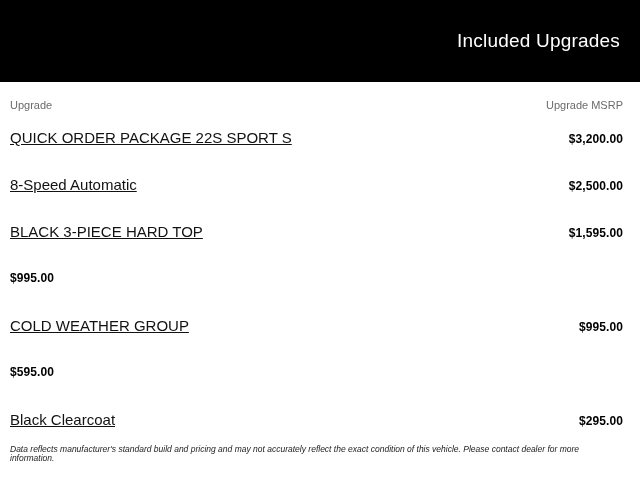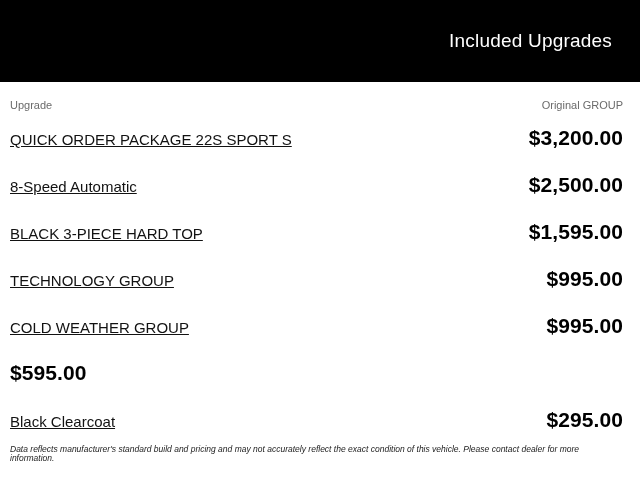--- a/index.html
+++ b/index.html
@@ -10,78 +10,77 @@
     --price:#000000;
     --disclaimer:#222222;
     --background:#ffffff;
   }
   *{margin:0;padding:0;box-sizing:border-box;}
   html,body{width:640px;height:480px;overflow:hidden;background:var(--background);
     font-family:"Liberation Sans","DejaVu Sans",sans-serif;}
   .header-bar{
     height:82px;background:var(--header-bg);
     display:flex;align-items:center;justify-content:flex-end;
-    padding-right:28px;
+    padding-right:20px;
   }
   .header-title{
     color:var(--header-text);font-size:19px;font-weight:400;letter-spacing:0.2px;
   }
   .content{padding:0 17px 0 10px;}
   .thead{
     display:flex;justify-content:space-between;align-items:center;
     margin-top:16px;height:14px;
     font-size:11px;color:var(--column-label);gap:13px;
   }
   .rows{margin-top:2px;}
   .row{
     height:47px;display:flex;justify-content:space-between;align-items:baseline;
   }
   .row .upgrade-name{
     font-size:15px;color:var(--row-label);line-height:47px;text-decoration:underline;
   }
   .row .upgrade-price{
-    font-size:21px;font-weight:700;color:var(--price);line-height:47px;
+    font-size:12px;font-weight:700;color:var(--price);line-height:47px;
     letter-spacing:0.1px;
   }
   .disclaimer{
     margin-top:2px;
     font-size:8.5px;font-style:italic;color:var(--disclaimer);line-height:9px;
   }
 </style>
 </head>
 <body>
 
 <div class="header-bar">
   <span class="header-title">Included Upgrades</span>
 </div>
 
 <div class="content">
   <div class="thead">
     <span>Upgrade</span>
-    <span>Original GROUP</span>
+    <span>Upgrade MSRP</span>
   </div>
 
   <div class="rows">
   <div class="row">
     <span class="upgrade-name">QUICK ORDER PACKAGE 22S SPORT S</span>
     <span class="upgrade-price">$3,200.00</span>
   </div>
 
   <div class="row">
     <span class="upgrade-name">8-Speed Automatic</span>
     <span class="upgrade-price">$2,500.00</span>
   </div>
 
   <div class="row">
     <span class="upgrade-name">BLACK 3-PIECE HARD TOP</span>
     <span class="upgrade-price">$1,595.00</span>
   </div>
 
   <div class="row">
-    <span class="upgrade-name">TECHNOLOGY GROUP</span>
     <span class="upgrade-price">$995.00</span>
   </div>
 
   <div class="row">
     <span class="upgrade-name">COLD WEATHER GROUP</span>
     <span class="upgrade-price">$995.00</span>
   </div>
 
   <div class="row">
     <span class="upgrade-price">$595.00</span>

